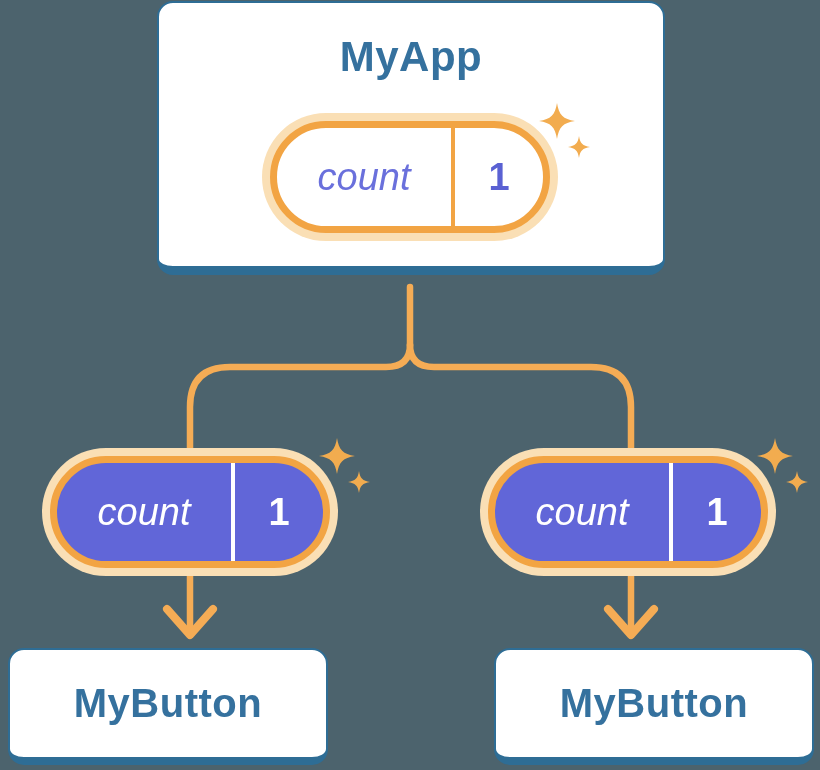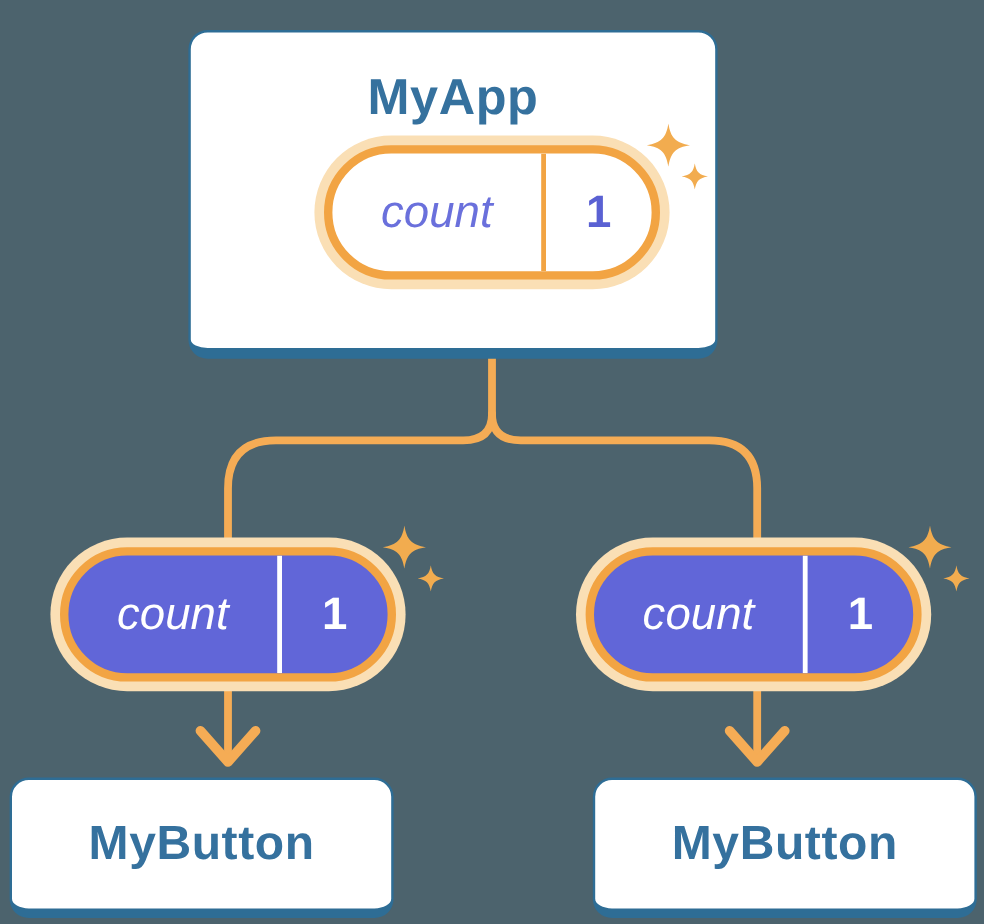--- a/index.html
+++ b/index.html
@@ -26,22 +26,22 @@
   
   .card {
     position:absolute;
     box-sizing:border-box;
     background:var(--card-bg,#FFFFFF);
     border:2.5px solid var(--card-border,#2E6D95);
     border-radius:16px;
     z-index:2;
   }
   .root-card {
-    left:157px; top:25px;
-    width:441px; height:274px;
+    left:157px; top:1px;
+    width:508px; height:274px;
     border-bottom-width:9px;
   }
   .root-title {
     position:absolute; left:0; top:30px; width:100%;
     text-align:center;
     font-size:42px; font-weight:700; letter-spacing:0.5px;
     color:var(--heading,#35719E);
   }
   .child-card {
     top:648px;

